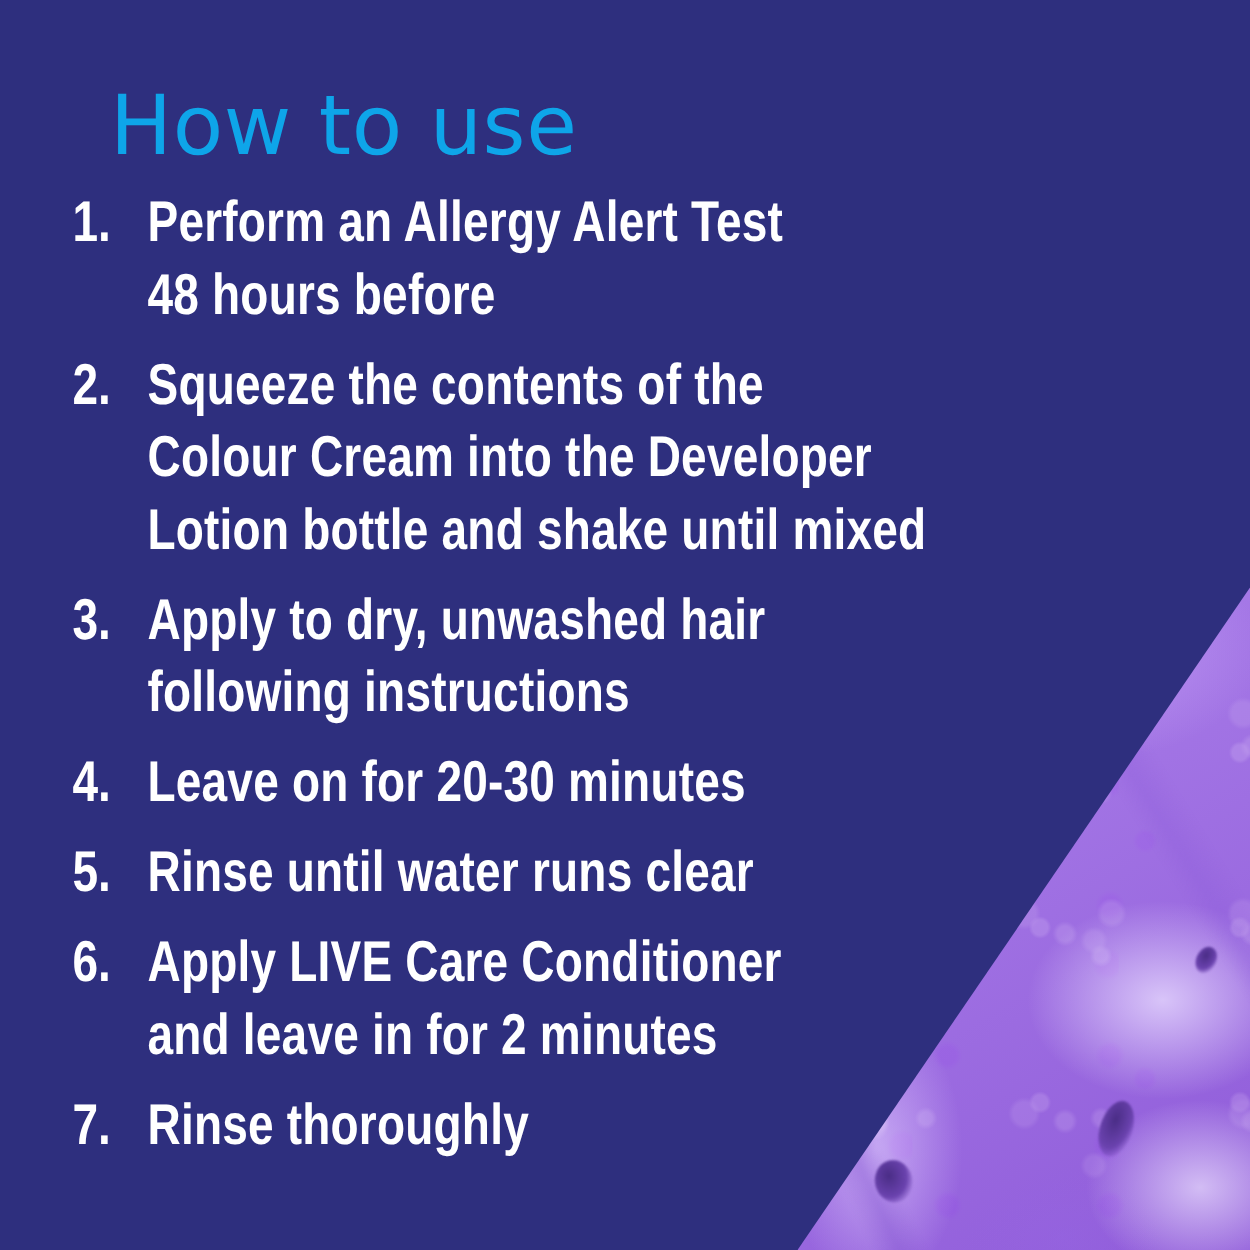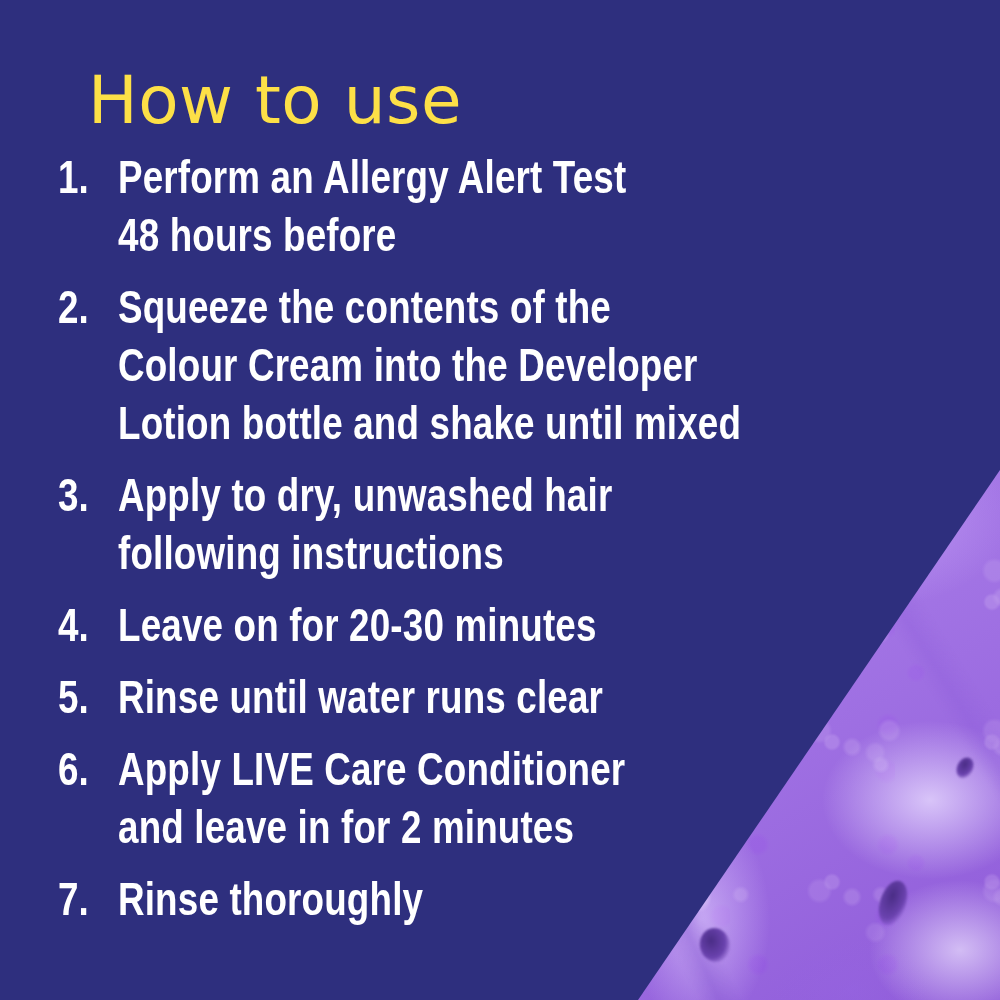--- a/index.html
+++ b/index.html
@@ -90,21 +90,21 @@
   #content {
     position: relative;
     z-index: 2;
     padding: 0;
   }
 
   #page-title {
     position: absolute;
     left: 88px;
     top: 24px;
-    color: #fde047;
+    color: #0ea5e9;
     font-size: 66px;
     font-weight: 400;
     letter-spacing: 0.5px;
     line-height: 1.0;
     white-space: nowrap;
     font-family: "DejaVu Sans", sans-serif;
   }
 
   #steps-list {
     position: absolute;

